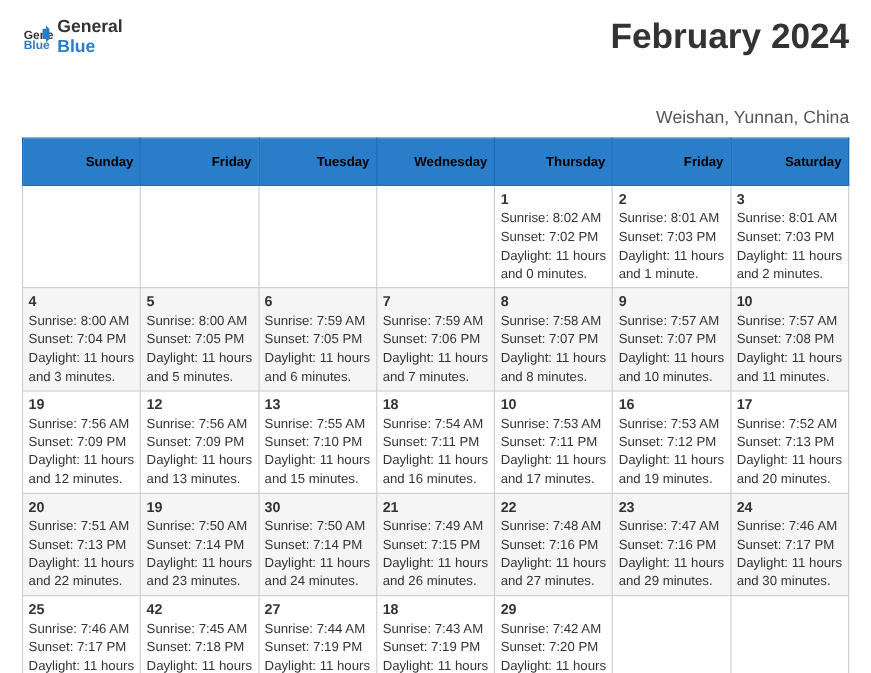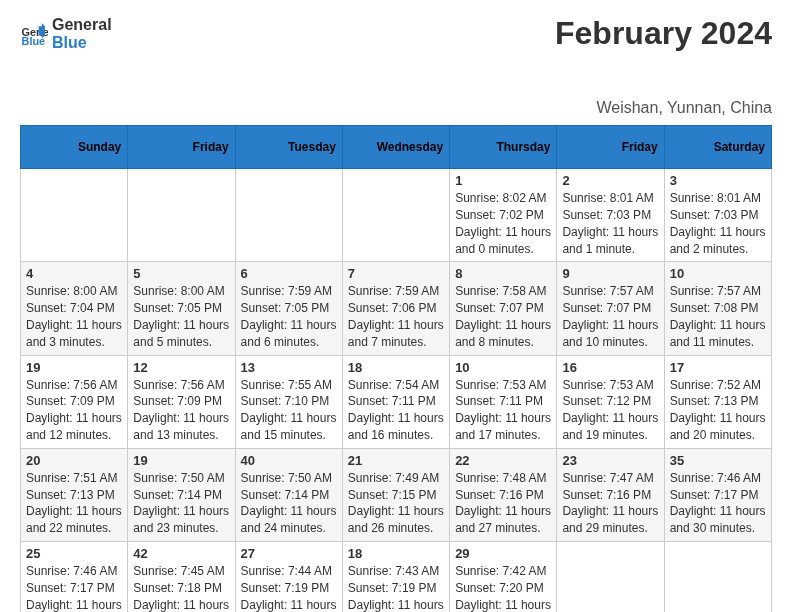--- a/index.html
+++ b/index.html
@@ -209,37 +209,37 @@
         <tr>
           <td>
             <span class="day-number">20</span>
             <div class="day-info">Sunrise: 7:51 AM<br>Sunset: 7:13 PM<br>Daylight: 11 hours<br>and 22 minutes.</div>
           </td>
           <td>
             <span class="day-number">19</span>
             <div class="day-info">Sunrise: 7:50 AM<br>Sunset: 7:14 PM<br>Daylight: 11 hours<br>and 23 minutes.</div>
           </td>
           <td>
-            <span class="day-number">40</span>
+            <span class="day-number">30</span>
             <div class="day-info">Sunrise: 7:50 AM<br>Sunset: 7:14 PM<br>Daylight: 11 hours<br>and 24 minutes.</div>
           </td>
           <td>
             <span class="day-number">21</span>
             <div class="day-info">Sunrise: 7:49 AM<br>Sunset: 7:15 PM<br>Daylight: 11 hours<br>and 26 minutes.</div>
           </td>
           <td>
             <span class="day-number">22</span>
             <div class="day-info">Sunrise: 7:48 AM<br>Sunset: 7:16 PM<br>Daylight: 11 hours<br>and 27 minutes.</div>
           </td>
           <td>
             <span class="day-number">23</span>
             <div class="day-info">Sunrise: 7:47 AM<br>Sunset: 7:16 PM<br>Daylight: 11 hours<br>and 29 minutes.</div>
           </td>
           <td>
-            <span class="day-number">35</span>
+            <span class="day-number">24</span>
             <div class="day-info">Sunrise: 7:46 AM<br>Sunset: 7:17 PM<br>Daylight: 11 hours<br>and 30 minutes.</div>
           </td>
         </tr>
         <tr>
           <td>
             <span class="day-number">25</span>
             <div class="day-info">Sunrise: 7:46 AM<br>Sunset: 7:17 PM<br>Daylight: 11 hours<br>and 31 minutes.</div>
           </td>
           <td>
             <span class="day-number">42</span>

